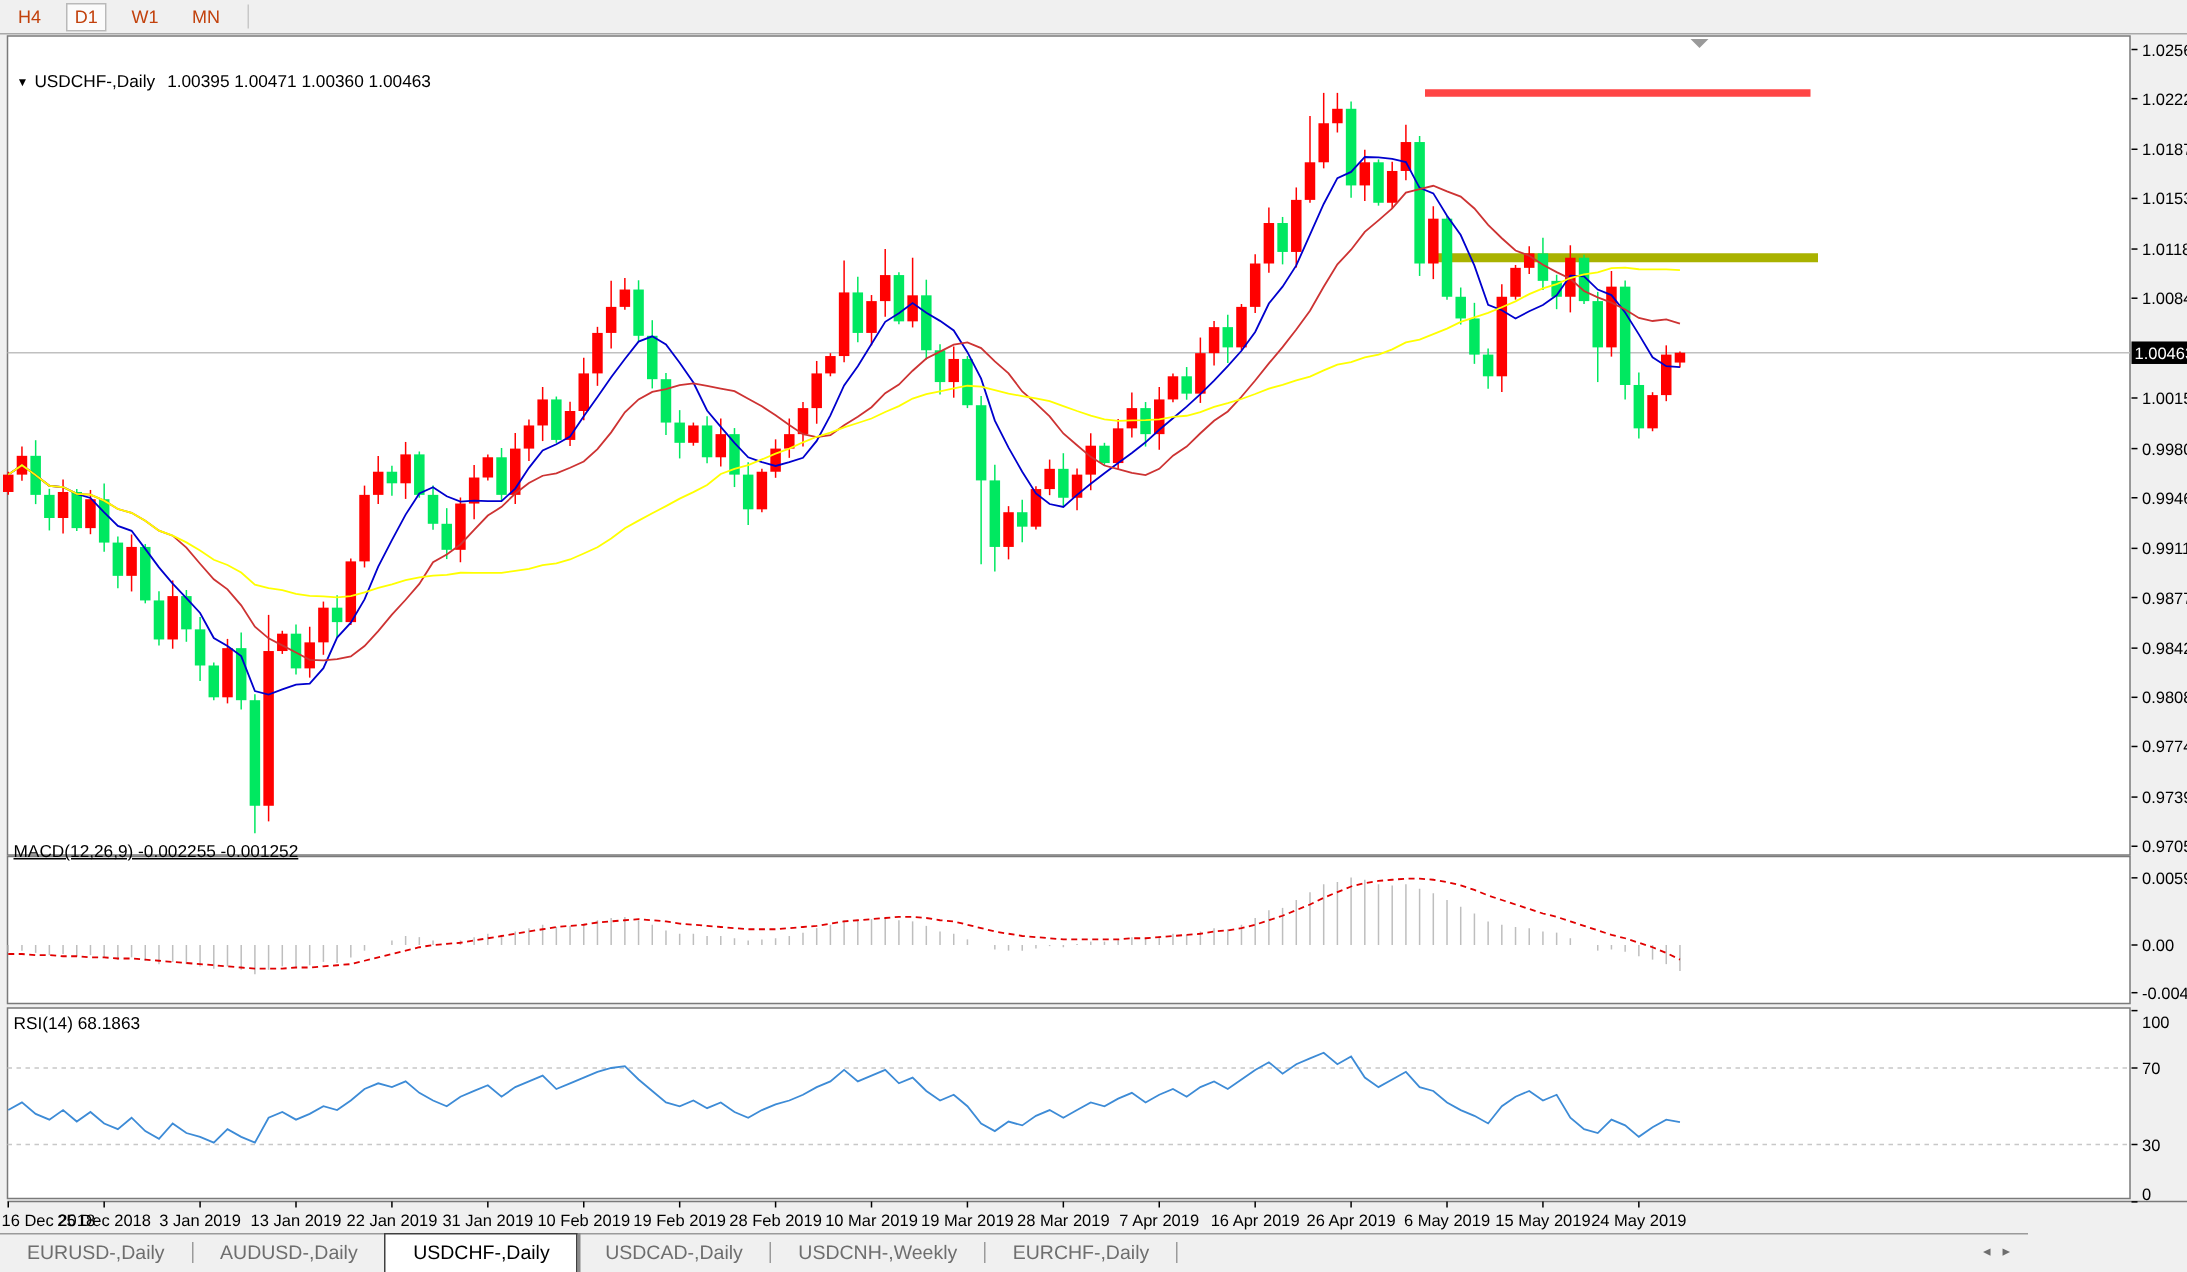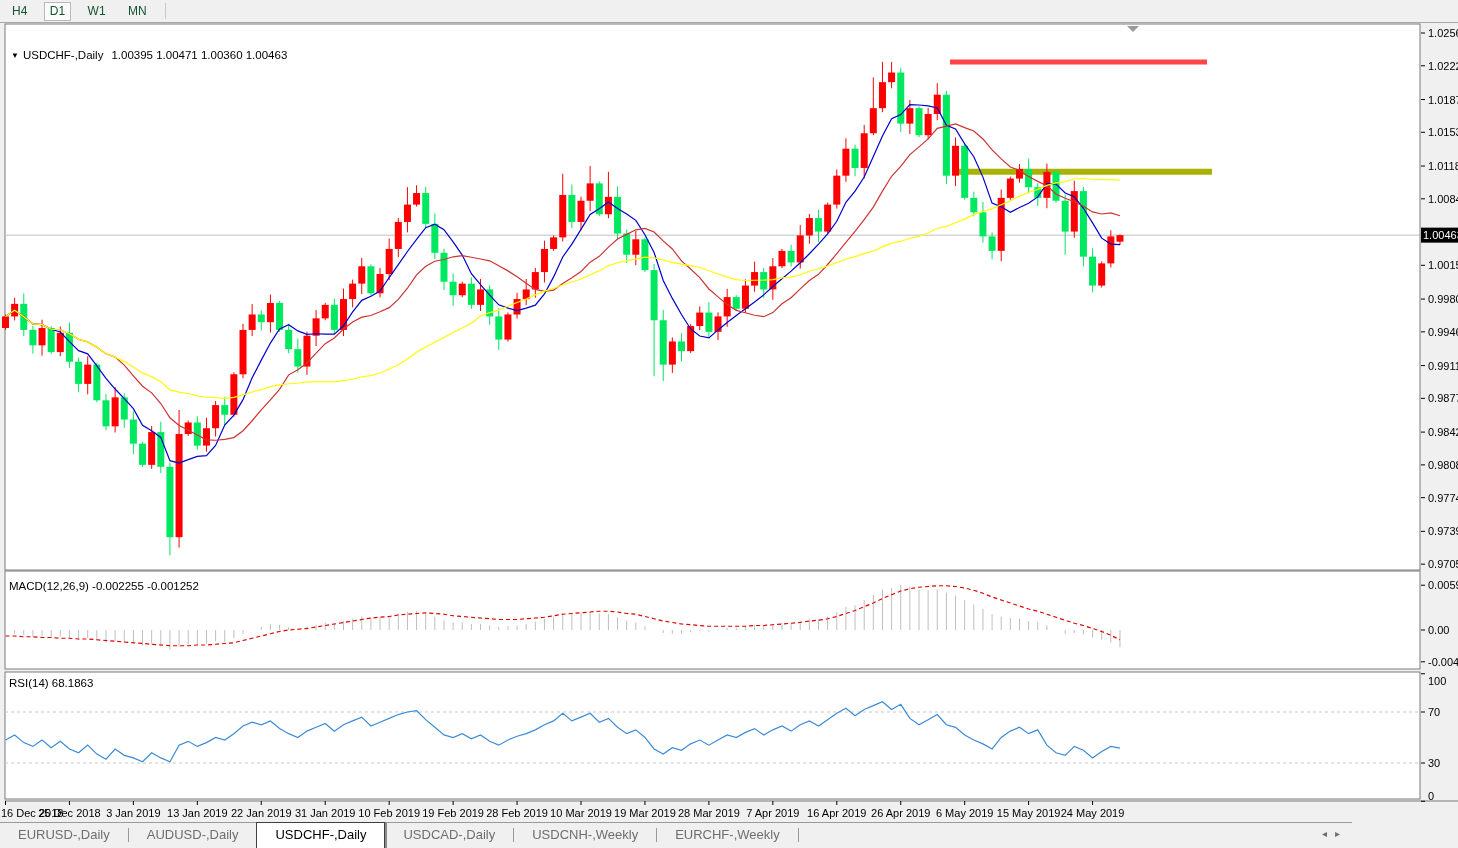--- a/index.html
+++ b/index.html
@@ -1,27 +1,27 @@
 <!DOCTYPE html>
 <html><head>
 <meta charset="utf-8">
 <style>
   html,body{margin:0;padding:0;width:1458px;height:848px;overflow:hidden;
     background:#f0f0f0;font-family:"Liberation Sans",sans-serif;}
   .toolbar{position:absolute;left:0;top:0;width:1458px;height:23px;background:#f0f0f0;
     border-bottom:1px solid #a8a8a8;box-sizing:border-box;}
   .tf-btn{display:inline-block;margin:2px 0 0 6px;padding:1px 5px 2px 5px;font-size:12px;
-    color:#14532d;border:1px solid transparent;cursor:default;}
+    color:#c2410c;border:1px solid transparent;cursor:default;}
   .tf-btn.active{background:#fbfbfb;border:1px solid #b9b9b9;}
   .tb-sep{display:inline-block;width:1px;height:16px;background:#c8c8c8;vertical-align:middle;margin-left:8px;}
   #chart-svg{position:absolute;left:0;top:0;}
   .pane-label{position:absolute;font-size:11.5px;color:#000;pointer-events:none;white-space:nowrap;}
   .chart-title{left:11px;top:29px;margin-top:20px;}
   .chart-title .tri{font-size:8px;position:relative;top:-1px;margin-right:4px;}
-  .macd-label{left:9px;top:580px;}
+  .macd-label{left:9px;top:562px;text-decoration:underline;}
   .rsi-label{left:9px;top:677px;}
   .ohlc{margin-left:8px;}
   .tabsbar{position:absolute;left:0;top:822px;width:1352px;height:26px;background:#f0f0f0;
     border-top:1px solid #9a9a9a;box-sizing:border-box;display:flex;align-items:stretch;}
   .tab{font-size:13px;color:#6e6e6e;padding:4px 18px 0 18px;white-space:nowrap;cursor:default;}
   .tab.active{background:#ffffff;color:#000;border:1px solid #404040;border-bottom:none;
     margin-top:-1px;padding-top:4px;box-shadow:2px 0 0 #8a8a8a;}
   .tab-sep{width:1px;height:14px;background:#9a9a9a;margin-top:5px;}
   .tab-scroll{position:absolute;right:4px;top:5px;font-size:10px;color:#6e6e6e;letter-spacing:8px;}
 </style>
@@ -517,16 +517,16 @@
 
 <div class="tabsbar">
   <div class="tab">EURUSD-,Daily</div>
   <div class="tab-sep"></div>
   <div class="tab">AUDUSD-,Daily</div>
   <div class="tab active">USDCHF-,Daily</div>
   <div class="tab">USDCAD-,Daily</div>
   <div class="tab-sep"></div>
   <div class="tab">USDCNH-,Weekly</div>
   <div class="tab-sep"></div>
-  <div class="tab">EURCHF-,Weekly</div>
+  <div class="tab">EURCHF-,Daily</div>
   <div class="tab-sep"></div>
   <div class="tab-scroll"><span>◂</span><span>▸</span></div>
 </div>
 
 </body></html>

